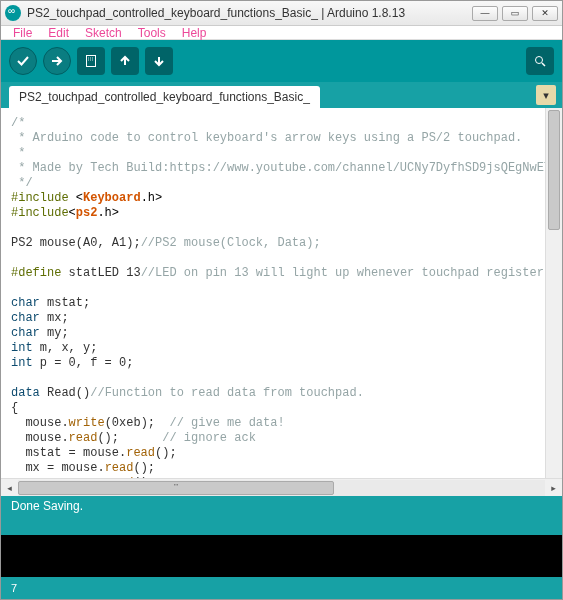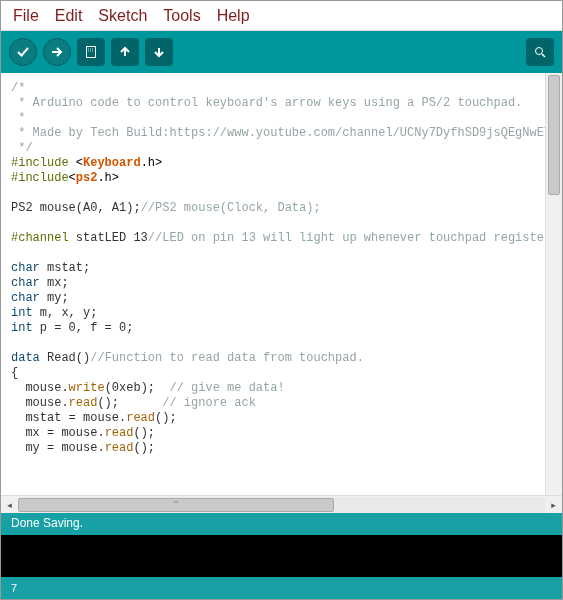--- a/index.html
+++ b/index.html
@@ -7,21 +7,21 @@
 
 .window { width: 563px; height: 600px; background: #fff; border: 1px solid #999; display: flex; flex-direction: column; }
 
 .titlebar { height: 25px; background: linear-gradient(#f8f8f8, #e8e8e8); border-bottom: 1px solid #ccc; display: flex; align-items: center; padding: 0 4px; font-size: 12px; color: #333; }
 .titlebar .app-icon { width: 16px; height: 16px; background: #00979C; border-radius: 8px; margin-right: 6px; position: relative; }
 .titlebar .app-icon::after { content: "∞"; color:#fff; font-size:10px; position:absolute; top:0; left:3px; }
 .titlebar .title { flex: 1; white-space: nowrap; overflow: hidden; text-overflow: ellipsis; }
 .titlebar .win-controls { display: flex; gap: 4px; }
 .titlebar .win-btn { width: 26px; height: 15px; border: 1px solid #aaa; background: linear-gradient(#fdfdfd,#e6e6e6); font-size: 9px; display:flex; align-items:center; justify-content:center; border-radius:2px; color:#333; cursor:pointer; }
 
-.menubar { height: 30px; background: #fff; display: flex; align-items: center; padding: 0 6px; font-size: 16px; color: #7f1d1d; gap: 4px; border-bottom:1px solid #ddd;}
+.menubar { height: 14px; background: #fff; display: flex; align-items: center; padding: 0 6px; font-size: 12px; color: #ec4899; gap: 4px; border-bottom:1px solid #ddd;}
 .menubar .menu-item { padding: 2px 6px; cursor: pointer; }
 
 .toolbar { height: 42px; background: #00979C; display: flex; align-items: center; padding: 0 8px; gap: 6px; }
 .tool-btn { width: 28px; height: 28px; border-radius: 4px; background: #006468; display:flex; align-items:center; justify-content:center; cursor:pointer; color:#fff; }
 .tool-btn.round { border-radius: 50%; background:#0a7d81; border:1px solid #005f63;}
 .tool-btn svg { display:block; }
 .toolbar .spacer { flex:1; }
 .tool-btn.serial { background:#006468; border-radius:4px; }
 
 .tabbar { height: 26px; background: #17a1a5; display: flex; align-items: flex-end; padding-left: 8px; }
@@ -38,30 +38,39 @@
 .editor-hscroll .track { flex:1; height:16px; background:#eaeaea; position:relative;}
 .editor-hscroll .thumb-h { position:absolute; top:1px; left:0; width:60%; height:14px; background:#c9c9c9; border:1px solid #aaa; border-radius:2px;}
 
 .comment { color: #95a5a6; }
 .preproc { color: #5e6d03; }
 .lib { color: #d35400; font-weight: bold; text-align: right;}
 .libblack { color:#000; }
 .type { color: #0c4a6e; }
 .func { color: #a16207; }
 
-.status { height: 22px; background: #17a1a5; color: #fff; font-size: 12px; padding: 3px 10px; }
+.status { height: 39px; background: #17a1a5; color: #fff; font-size: 12px; padding: 3px 10px; }
 .console { height: 42px; background: #000; }
 .footer { height: 22px; background: #17a1a5; color: #fff; font-size: 11px; display:flex; align-items:center; padding:0 10px;}
 .footer .spacer { flex:1; }
 </style>
 </head>
 <body>
 
 <div class="window">
 
+  <div class="titlebar">
+    <div class="app-icon"></div>
+    <div class="title">PS2_touchpad_controlled_keyboard_functions_Basic_ | Arduino 1.8.13</div>
+    <div class="win-controls">
+      <div class="win-btn">—</div>
+      <div class="win-btn">▭</div>
+      <div class="win-btn">✕</div>
+    </div>
+  </div>
 
   <div class="menubar">
     <div class="menu-item">File</div>
     <div class="menu-item">Edit</div>
     <div class="menu-item">Sketch</div>
     <div class="menu-item">Tools</div>
     <div class="menu-item">Help</div>
   </div>
 
   <div class="toolbar">
@@ -93,33 +102,38 @@
     </div>
     <div class="spacer"></div>
     <div class="tool-btn serial">
       <svg width="14" height="14" viewBox="0 0 14 14">
           <circle cx="6" cy="6" r="3.5" stroke="#fff" fill="none"></circle>
           <path d="M9 9 L12 12" stroke="#fff" stroke-width="1.5"></path>
         </svg>
     </div>
   </div>
 
+  <div class="tabbar">
+    <div class="tab">PS2_touchpad_controlled_keyboard_functions_Basic_</div>
+    <div class="tab-spacer"></div>
+    <div class="tab-menu">▾</div>
+  </div>
 
   <div class="editor-wrap">
     <div class="editor"><span class="comment">/*</span>
 <span class="comment"> * Arduino code to control keyboard's arrow keys using a PS/2 touchpad.</span>
 <span class="comment"> * </span>
 <span class="comment"> * Made by Tech Build:https://www.youtube.com/channel/UCNy7DyfhSD9jsQEgNwETp9g?sub_confirmat</span>
 <span class="comment"> */</span>
 <span class="preproc">#include</span> <span class="libblack">&lt;</span><span class="lib">Keyboard</span><span class="libblack">.h&gt;</span>
 <span class="preproc">#include</span><span class="libblack">&lt;</span><span class="lib">ps2</span><span class="libblack">.h&gt;</span>
 
 <span>PS2 mouse(A0, A1);</span><span class="comment">//PS2 mouse(Clock, Data);</span>
 
-<span class="preproc">#channel</span><span> statLED 13</span><span class="comment">//LED on pin 13 will light up whenever touchpad registers any difference i</span>
+<span class="preproc">#define</span><span> statLED 13</span><span class="comment">//LED on pin 13 will light up whenever touchpad registers any difference i</span>
 
 <span class="type">char</span><span> mstat;</span>
 <span class="type">char</span><span> mx;</span>
 <span class="type">char</span><span> my;</span>
 <span class="type">int</span><span> m, x, y;</span>
 <span class="type">int</span><span> p = 0, f = 0;</span>
 
 <span class="type">data</span><span> Read()</span><span class="comment">//Function to read data from touchpad.</span>
 <span>{</span>
 <span>  mouse.</span><span class="func">write</span><span>(0xeb);  </span><span class="comment">// give me data!</span>

